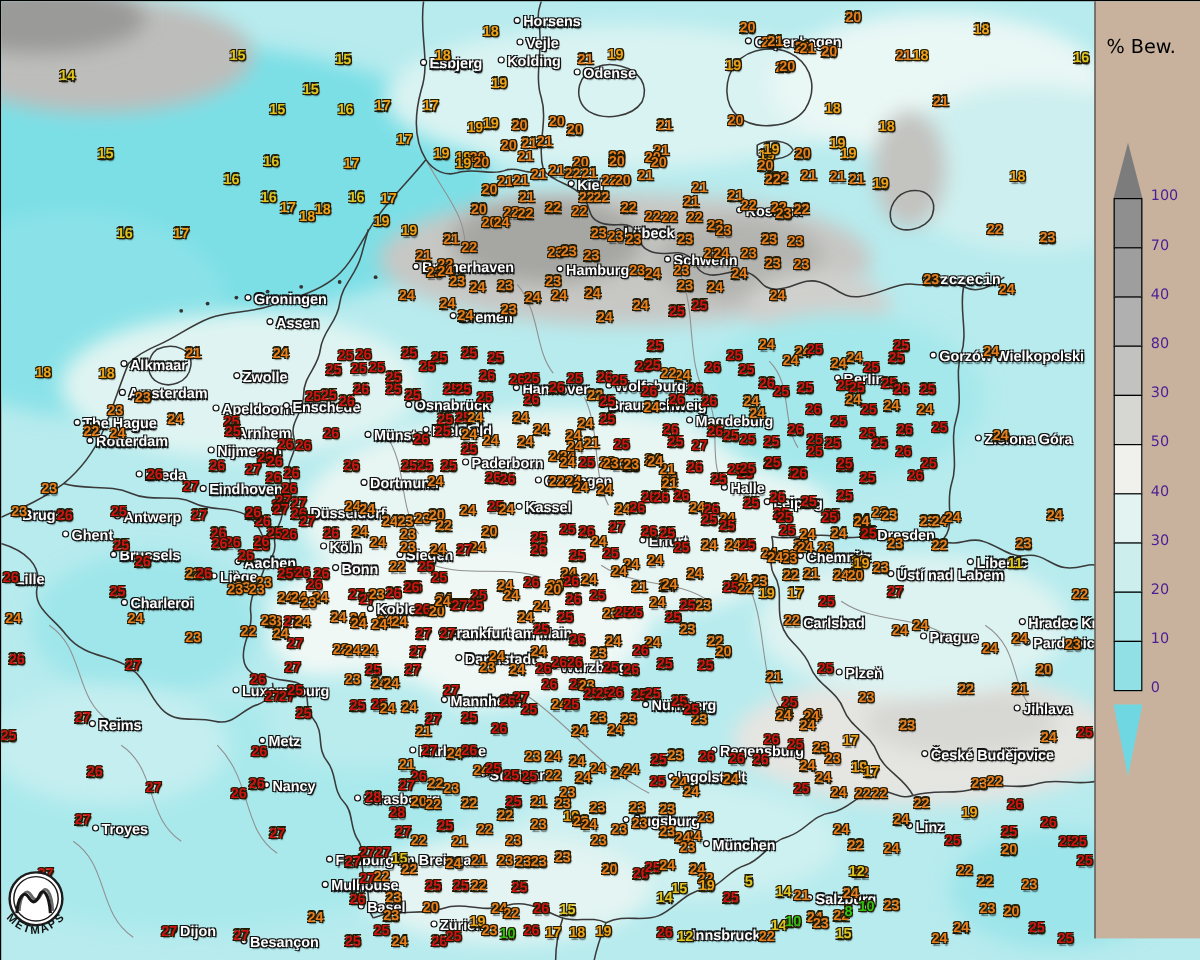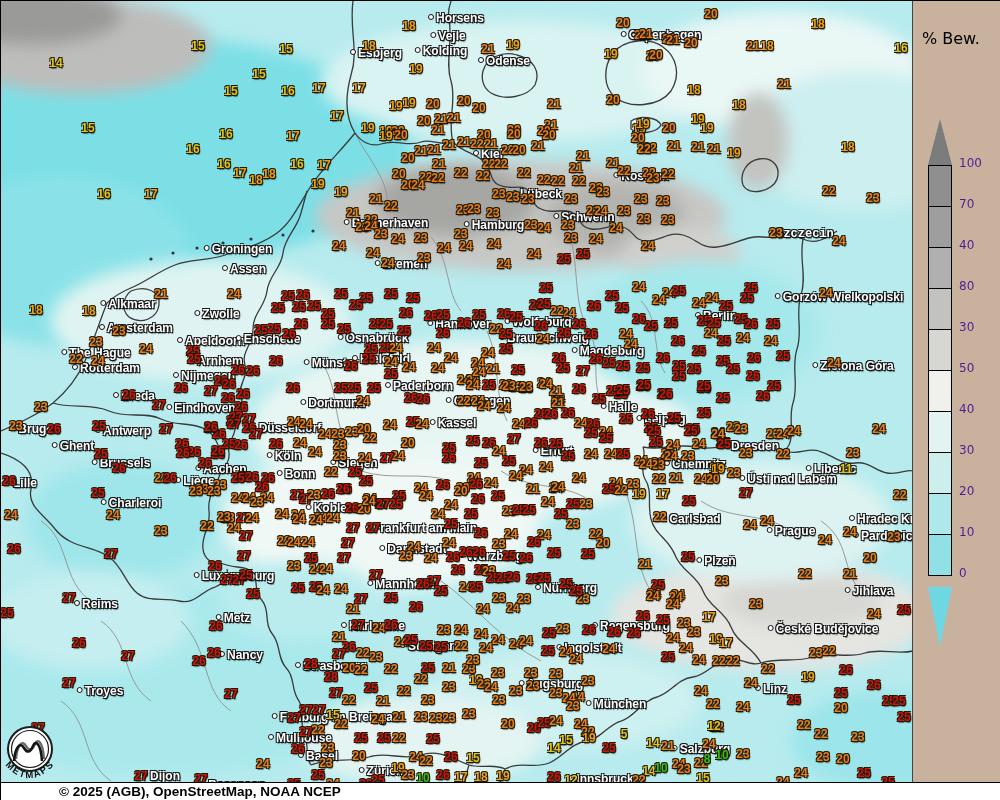--- a/index.html
+++ b/index.html
@@ -1026,23 +1026,20 @@
         <div class="ltick" style="top: 360px;">50</div>
         <div class="ltick" style="top: 401px;">40</div>
         <div class="ltick" style="top: 442px;">30</div>
         <div class="ltick" style="top: 483px;">20</div>
         <div class="ltick" style="top: 524px;">10</div>
         <div class="ltick" style="top: 565px;">0</div>
       </div>
   </div>
 
 
-  <div id="footer-bar">
-    <span>© 2025 (AGB), OpenStreetMap, NOAA NCEP</span>
-  </div>
 
   <svg id="logo" width="72" height="76">
     <circle cx="28" cy="32" r="22" fill="#fff" stroke="#1c1c1c" stroke-width="2"></circle>
     <circle cx="28" cy="32" r="18.5" fill="none" stroke="#1c1c1c" stroke-width="1.2"></circle>
     <path d="M14,42 C15,29 20,22 24,29 C27,34 30,34 33,27 C36,20 41,26 42,42" fill="none" stroke="#6a6a6a" stroke-width="2.4"></path>
     <path d="M12,44 C13,31 18,24 22,31 C25,36 28,36 31,29 C34,22 39,28 40,44" fill="none" stroke="#151515" stroke-width="2.6"></path>
     <defs>
         <path id="arcp" d="M3,48 Q28,76 56,44" fill="none"></path>
       </defs>
     <text font-size="9.5" font-weight="bold" font-family="Liberation Sans, sans-serif" fill="#111" letter-spacing="1.5">

